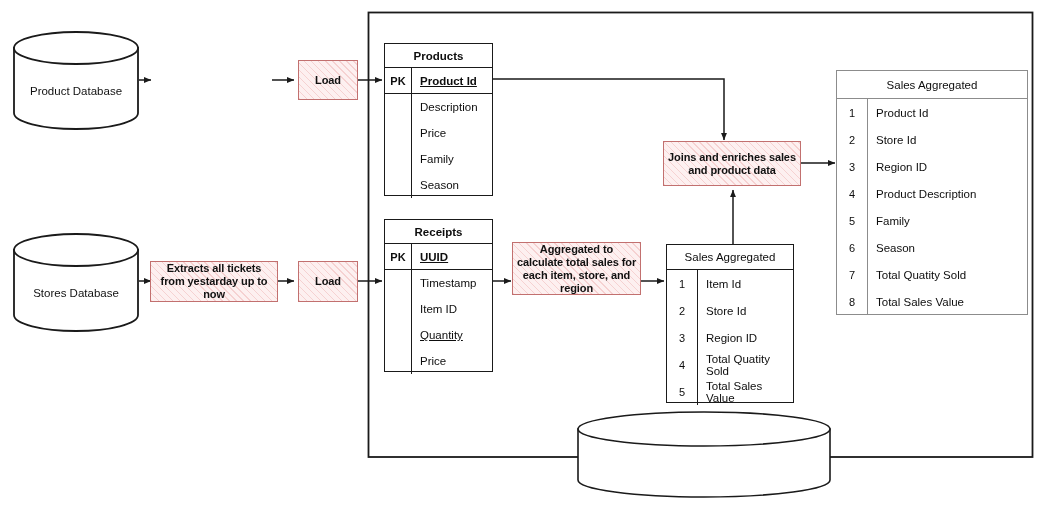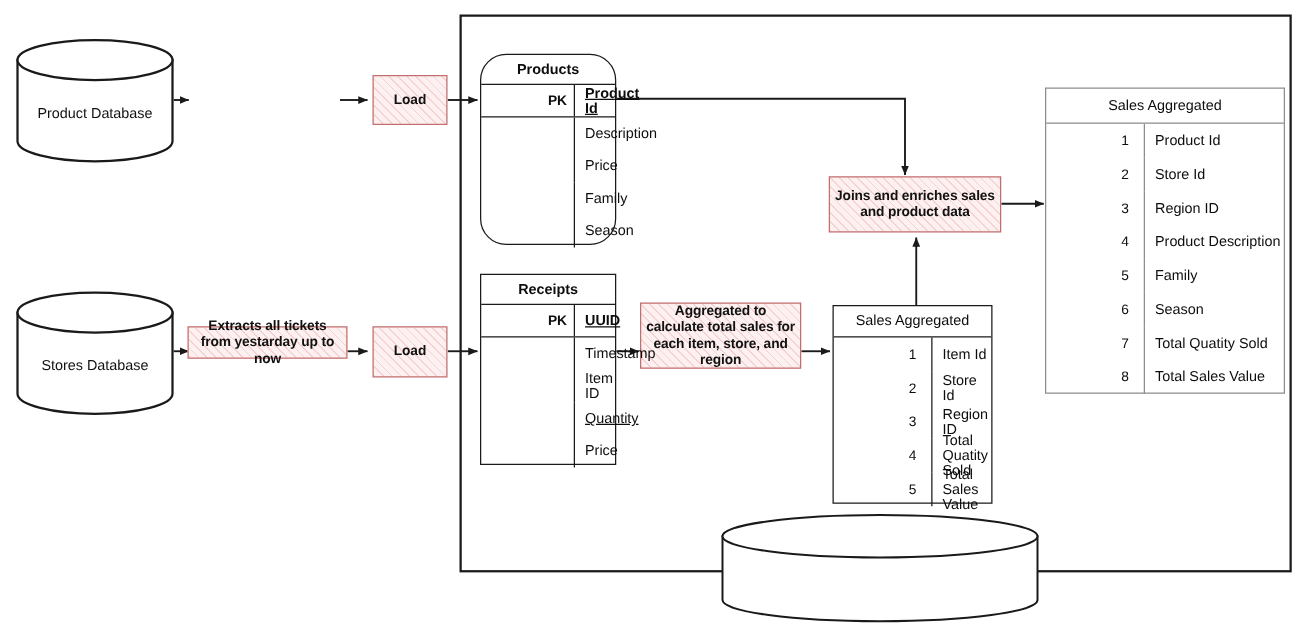--- a/index.html
+++ b/index.html
@@ -26,21 +26,21 @@
   
   .etable{border:1.6px solid #1a1a1a;background:#fff;}
   .etable .thead{
     text-align:center;font-weight:bold;font-size:11.5px;
     border-bottom:1.6px solid #1a1a1a;display:flex;align-items:center;
     justify-content:center;
   }
   .erow{display:flex;align-items:center;font-size:11.5px;}
   .erow .k{flex:0 0 26px;text-align:center;font-weight:bold;
            border-right:1.6px solid #1a1a1a;align-self:stretch;
-           display:flex;align-items:center;justify-content:center;font-size:11px;margin-left:48px;}
+           display:flex;align-items:center;justify-content:center;font-size:11px;}
   .erow .v{padding-left:8px;}
   .erow.pkrow{border-bottom:1.6px solid #1a1a1a;}
   .erow.pkrow .v{font-weight:bold;text-decoration:underline;}
 
   
   .ntable{border:1.6px solid #8c8c8c;background:#fff;}
   .ntable .thead{text-align:center;font-size:11.5px;border-bottom:1.6px solid #8c8c8c;
     display:flex;align-items:center;justify-content:center;}
   .ntable .erow .k{border-right:1.6px solid #8c8c8c;flex:0 0 30px;font-weight:normal;}
 
@@ -108,37 +108,37 @@
   </svg>
 
   <div class="cyl-label" style="left:14px;top:85px;width:124px;">Product Database</div>
   <div class="cyl-label" style="left:14px;top:287px;width:124px;">Stores Database</div>
 
 
   <div class="abs redbox" style="left:298px;top:60px;width:60px;height:40px;">
     <span>Load</span>
   </div>
 
-  <div class="abs redbox" style="left:150px;top:261px;width:128px;height:26px;">
+  <div class="abs redbox" style="left:150px;top:261px;width:128px;height:41px;">
     <span>Extracts all tickets from yestarday up to now</span>
   </div>
 
   <div class="abs redbox" style="left:298px;top:261px;width:60px;height:41px;">
     <span>Load</span>
   </div>
 
   <div class="abs redbox" style="left:512px;top:242px;width:129px;height:53px;">
     <span>Aggregated to calculate total sales for each item, store, and region</span>
   </div>
 
   <div class="abs redbox" style="left:663px;top:141px;width:138px;height:45px;">
     <span>Joins and enriches sales and product data</span>
   </div>
 
-  <div class="abs etable" style="left:384px;top:43px;width:109px;height:153px;border-radius:21px;">
+  <div class="abs etable" style="left:384px;top:43px;width:109px;height:153px;">
     <div class="thead" style="height:23px;">Products</div>
     <div class="erow pkrow" style="height:25px;">
       <div class="k">PK</div>
       <div class="v">Product Id</div>
     </div>
     <div class="erow" style="height:26px;">
       <div class="k"></div>
       <div class="v">Description</div>
     </div>
     <div class="erow" style="height:26px;">

